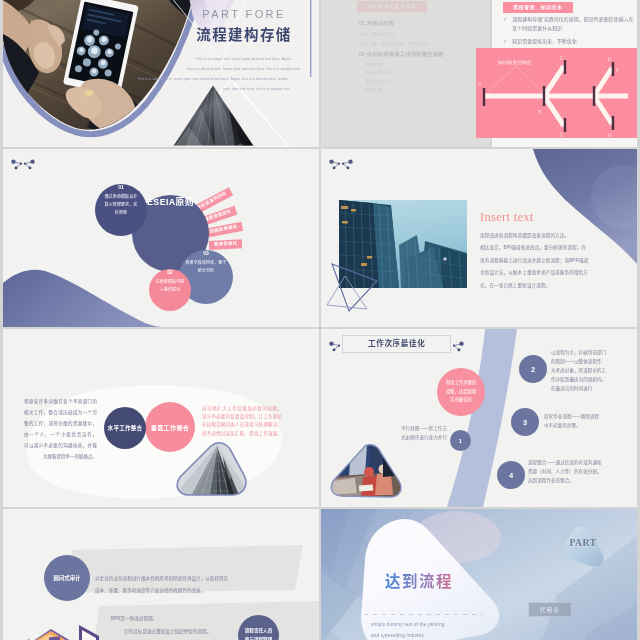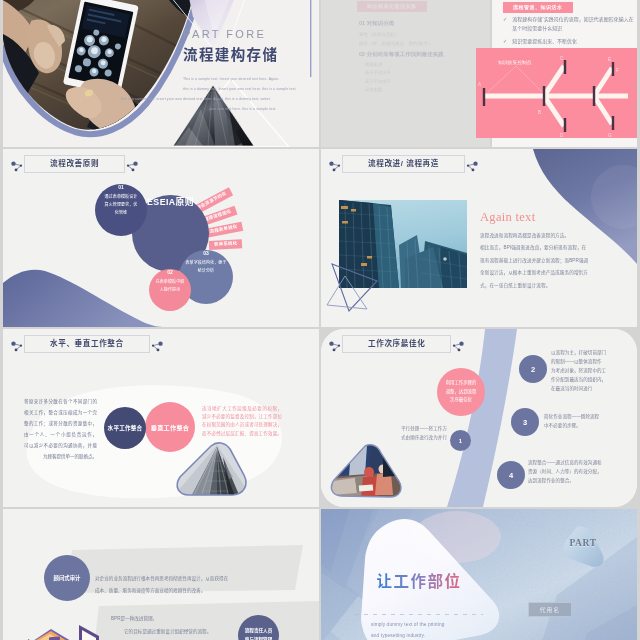--- a/index.html
+++ b/index.html
@@ -4,34 +4,34 @@
 <style>
   html,body{margin:0;padding:0;}
   body{width:640px;height:640px;overflow:hidden;background:#d4d4d4;
        font-family:"Liberation Sans",sans-serif;}
   .slide{position:absolute;width:316px;height:178px;overflow:hidden;background:#f2f2f0;}
   .s1{left:3px;  top:-31px;}
   .s2{left:321px;top:-31px;background:#d4d4d4;}
   .s3{left:3px;  top:149px;}
   .s4{left:321px;top:149px;}
   .s5{left:3px;  top:329px;}
-  .s6{left:321px;top:329px;border-radius:23px;}
+  .s6{left:321px;top:329px;}
   .s7{left:3px;  top:509px;}
   .s8{left:321px;top:509px;}
   .abs,.abs2{position:absolute;left:0;top:0;}
   .cn{font-family:"Liberation Sans","Noto Sans CJK SC",sans-serif;}
 
   
   .hdr{position:absolute;display:flex;align-items:center;z-index:5;}
   .hdr .box{border:1px solid #d5d6dd;padding:4px 25px 4.5px;font-size:7.6px;color:#434a6c;
             font-weight:700;letter-spacing:.6px;line-height:1;white-space:nowrap;margin:0 1px;}
   .deco{width:15px;height:15px;flex:0 0 15px;}
 
   
-  .s1-txt{position:absolute;left:180px;top:60px;width:122px;text-align:left;}
+  .s1-txt{position:absolute;left:180px;top:40px;width:122px;text-align:center;}
   .s1-en{font-size:11px;letter-spacing:2.4px;color:#9397a9;line-height:1;font-weight:400;}
   .s1-cn{font-size:14.5px;font-weight:700;color:#3f4870;letter-spacing:1.4px;line-height:1;margin-top:8px;}
   .s1-sub{margin-top:11px;font-size:3.5px;color:#9aa0b8;line-height:2.9;letter-spacing:.12px;}
   .s1-sub div:nth-child(3){margin-left:-62px;}
   .s1-sub div:nth-child(4){margin-left:26px;}
 
   
   .s2-left{position:absolute;left:0;top:0;width:169px;height:178px;background:#f4f3f1;overflow:hidden;}
   .s2 .dimmer{position:absolute;left:0;top:0;width:169px;height:178px;background:#d7d7d7;opacity:.80;z-index:6;}
   .s2-right{position:absolute;left:171px;top:0;width:145px;height:178px;background:#f6f5f3;overflow:hidden;}
@@ -357,21 +357,20 @@
   <div class="hdr" style="left:5px;top:6px;">
     <svg class="deco" viewBox="0 0 20 20">
       <g stroke="#5a638c" stroke-width=".9">
           <path d="M7.3,8.9 L17.3,11.5"></path>
           <path d="M17.3,11.5 L10.7,17.2"></path>
         </g>
       <circle cx="7.3" cy="8.9" r="2.9" fill="#515a85"></circle>
         <circle cx="17.3" cy="11.5" r="1.5" fill="#424a6f"></circle>
       <circle cx="10.7" cy="17.2" r="1.9" fill="#424a6f"></circle>
     </svg>
-    <div class="box cn">流程改善原则</div>
     <svg class="deco" viewBox="0 0 20 20" style="transform:scaleX(-1)">
       <g stroke="#5a638c" stroke-width=".9">
           <path d="M7.3,8.9 L17.3,11.5"></path>
           <path d="M17.3,11.5 L10.7,17.2"></path>
         </g>
       <circle cx="7.3" cy="8.9" r="2.9" fill="#515a85"></circle>
         <circle cx="17.3" cy="11.5" r="1.5" fill="#424a6f"></circle>
       <circle cx="10.7" cy="17.2" r="1.9" fill="#424a6f"></circle>
     </svg>
   </div>
@@ -473,32 +472,31 @@
   <div class="hdr" style="left:5px;top:6px;">
     <svg class="deco" viewBox="0 0 20 20">
       <g stroke="#5a638c" stroke-width=".9">
           <path d="M7.3,8.9 L17.3,11.5"></path>
           <path d="M17.3,11.5 L10.7,17.2"></path>
         </g>
       <circle cx="7.3" cy="8.9" r="2.9" fill="#515a85"></circle>
         <circle cx="17.3" cy="11.5" r="1.5" fill="#424a6f"></circle>
       <circle cx="10.7" cy="17.2" r="1.9" fill="#424a6f"></circle>
     </svg>
-    <div class="box cn">流程改进/ 流程再造</div>
     <svg class="deco" viewBox="0 0 20 20" style="transform:scaleX(-1)">
       <g stroke="#5a638c" stroke-width=".9">
           <path d="M7.3,8.9 L17.3,11.5"></path>
           <path d="M17.3,11.5 L10.7,17.2"></path>
         </g>
       <circle cx="7.3" cy="8.9" r="2.9" fill="#515a85"></circle>
         <circle cx="17.3" cy="11.5" r="1.5" fill="#424a6f"></circle>
       <circle cx="10.7" cy="17.2" r="1.9" fill="#424a6f"></circle>
     </svg>
   </div>
-  <div class="s4-title">Again text</div>
+  <div class="s4-title">Insert text</div>
   <div class="s4-body cn">
     <div>流程改进和流程再造都是改善流程的方法。</div>
     <div>相比而言，BPI强调渐进改良，要分析现有流程，在</div>
     <div>现有流程基础上进行改进并建立新流程；而BPR强调</div>
     <div>全新设计法，从根本上重新考虑产品或服务的增供方</div>
     <div>式，在一张白纸上重新设计流程。</div>
   </div>
 </div>
 
 <div class="slide s5">
@@ -509,41 +507,20 @@
           <stop offset=".4" stop-color="#848b94"></stop>
         <stop offset="1" stop-color="#d4d8dd"></stop>
       </linearGradient>
       <clipPath id="s5tri">
           <path d="M218,123 C225,111 233,111 240,119 L272,160 C279,170 275,178 263,177 L214,172 C203,171 200,164 205,155 Z"></path>
         </clipPath>
     </defs>
     <rect width="316" height="178" fill="#f2f2f0"></rect>
     <path d="M36,90 C60,56 150,50 218,62 C278,72 292,108 268,136 C238,170 120,178 62,160 C20,147 14,120 36,90 Z" fill="#fbfbfa"></path>
   </svg>
-  <div class="hdr" style="left:5px;top:6px;">
-    <svg class="deco" viewBox="0 0 20 20">
-      <g stroke="#5a638c" stroke-width=".9">
-          <path d="M7.3,8.9 L17.3,11.5"></path>
-          <path d="M17.3,11.5 L10.7,17.2"></path>
-        </g>
-      <circle cx="7.3" cy="8.9" r="2.9" fill="#515a85"></circle>
-        <circle cx="17.3" cy="11.5" r="1.5" fill="#424a6f"></circle>
-      <circle cx="10.7" cy="17.2" r="1.9" fill="#424a6f"></circle>
-    </svg>
-    <div class="box cn">水平、垂直工作整合</div>
-    <svg class="deco" viewBox="0 0 20 20" style="transform:scaleX(-1)">
-      <g stroke="#5a638c" stroke-width=".9">
-          <path d="M7.3,8.9 L17.3,11.5"></path>
-          <path d="M17.3,11.5 L10.7,17.2"></path>
-        </g>
-      <circle cx="7.3" cy="8.9" r="2.9" fill="#515a85"></circle>
-        <circle cx="17.3" cy="11.5" r="1.5" fill="#424a6f"></circle>
-      <circle cx="10.7" cy="17.2" r="1.9" fill="#424a6f"></circle>
-    </svg>
-  </div>
   <div class="s5-l cn">
     <div>将原来许多分散在各个不同部门的</div>
     <div>相关工作，整合或压缩成为一个完</div>
     <div>整的工作；或将分散的资源集中，</div>
     <div>由一个人、一个小组负责运作，</div>
     <div>可以减少不必要的沟通协商，并能</div>
     <div class="ind">为顾客提供单一的联络点。</div>
   </div>
   <div class="s5-r cn">
     <div>适当地扩大工作层级及必要的权限，</div>
@@ -763,20 +740,20 @@
     </g>
     <ellipse cx="136" cy="28" rx="44" ry="26" fill="#e8d6e3" opacity=".45"></ellipse>
 
     <path d="M56,22 C74,6 94,6 108,22 L172,92 C184,106 178,122 160,126 L78,142
              C54,146 42,132 40,110 L44,50 C45,38 50,28 56,22 Z" fill="url(#s8blob)" opacity=".96"></path>
 
     <path d="M256,18 C262,16 268,19 271,25 L281,44 C285,52 281,58 272,58 L250,50
              C243,47 241,40 244,33 Z" fill="url(#s8logo)" opacity=".92"></path>
   </svg>
   <div class="s8-logo">PART</div>
-  <div class="s8-t1 cn">让工作部位</div>
+  <div class="s8-t1 cn">达到流程</div>
   <div class="s8-dots"></div>
   <div class="s8-en">
     <div>simply dummy text of the printing</div>
     <div>and typesetting industry.</div>
   </div>
   <div class="s8-wm cn">代用名</div>
 </div>
 
 </body></html>

